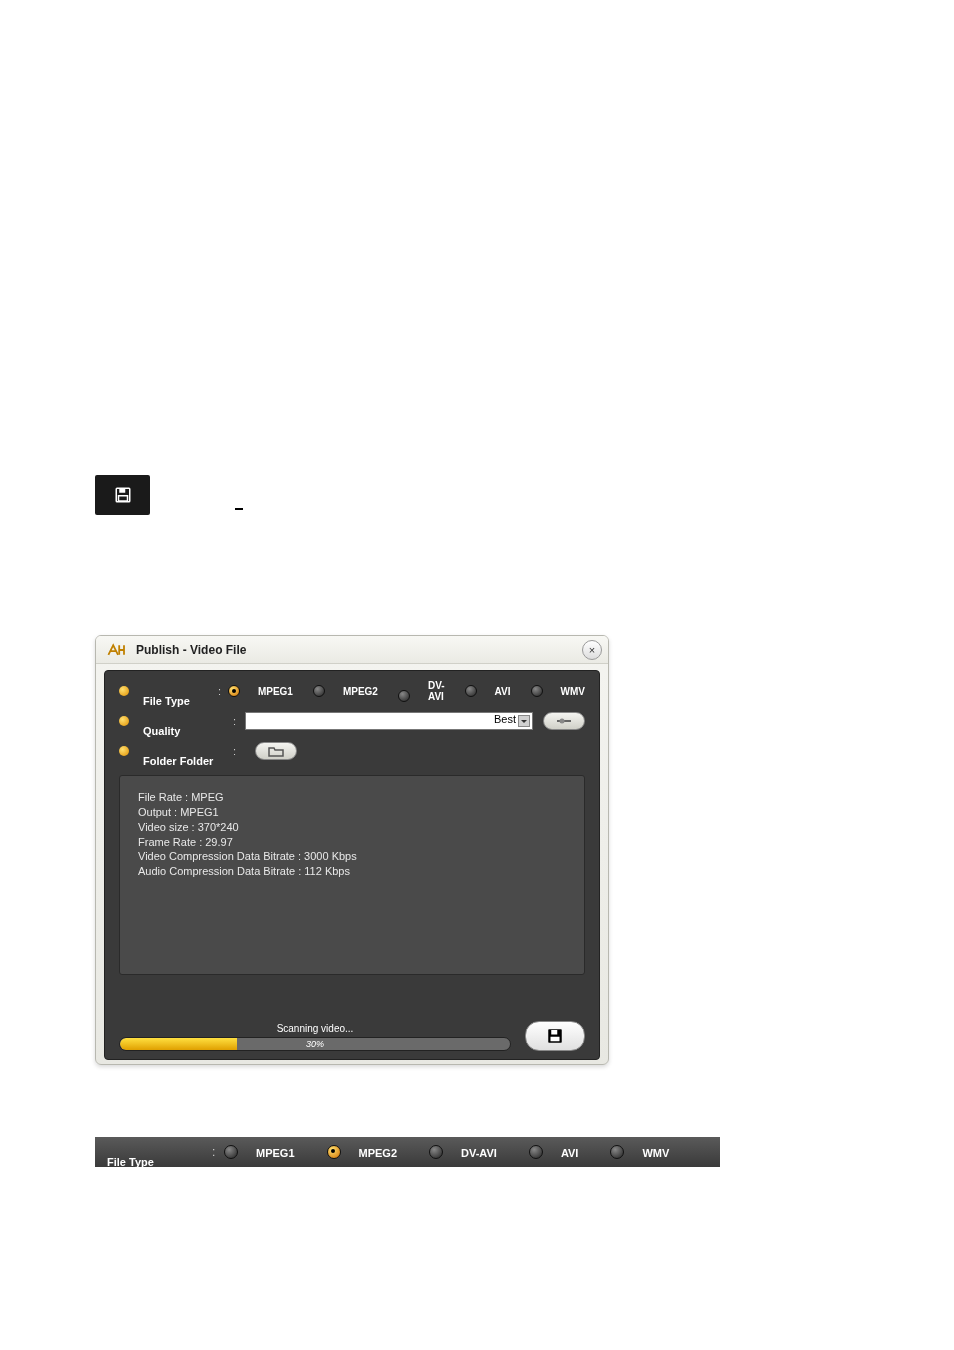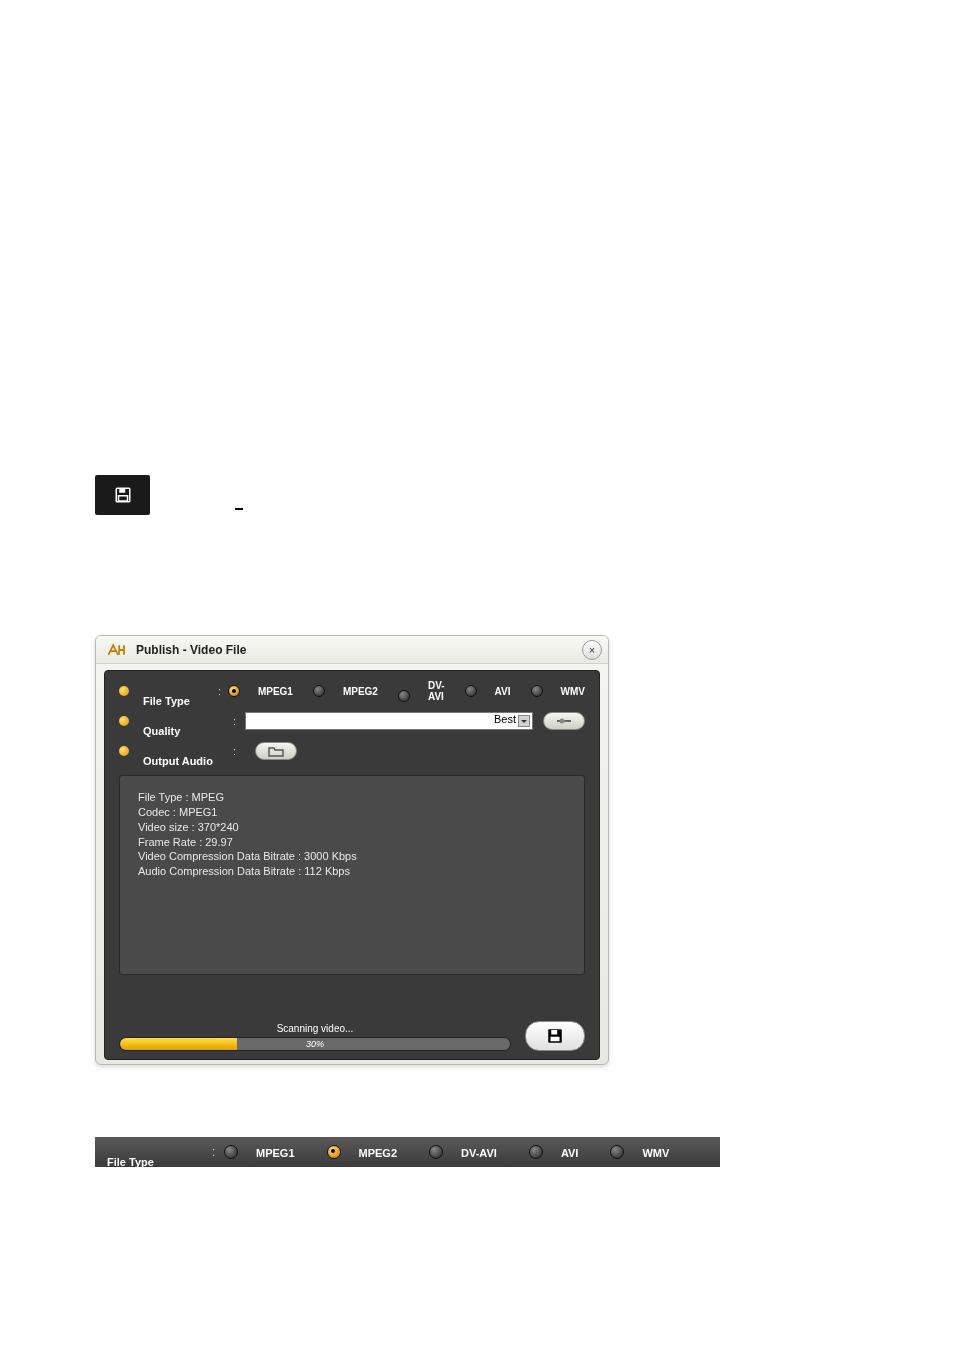--- a/index.html
+++ b/index.html
@@ -256,32 +256,32 @@
       <div class="pill-btn">
         <svg width="16" height="10" viewBox="0 0 16 10">
           <line x1="1" y1="5" x2="15" y2="5" stroke="#666" stroke-width="2"></line>
           <circle cx="6" cy="5" r="2.5" fill="#888"></circle>
         </svg>
       </div>
     </div>
 
     <div class="form-row">
       <div class="row-bullet"></div>
-      <div class="row-label">Output Audio</div>
+      <div class="row-label">Folder Folder</div>
       <div class="row-colon">:</div>
       <div class="pill-btn">
         <svg width="16" height="12" viewBox="0 0 16 12">
           <path d="M1 3 h5 l1 2 h8 v6 H1z" fill="none" stroke="#555" stroke-width="1.5"></path>
         </svg>
       </div>
     </div>
 
     <div class="info-box">
-      <div>File Type : MPEG</div>
-      <div>Codec : MPEG1</div>
+      <div>File Rate : MPEG</div>
+      <div>Output : MPEG1</div>
       <div>Video size : 370*240</div>
       <div>Frame Rate : 29.97</div>
       <div>Video Compression Data Bitrate : 3000 Kbps</div>
       <div>Audio Compression Data Bitrate : 112 Kbps</div>
     </div>
 
     <div class="progress-area">
       <div class="progress-col">
         <div class="scanning-text">Scanning video...</div>
         <div class="progress-bar">

